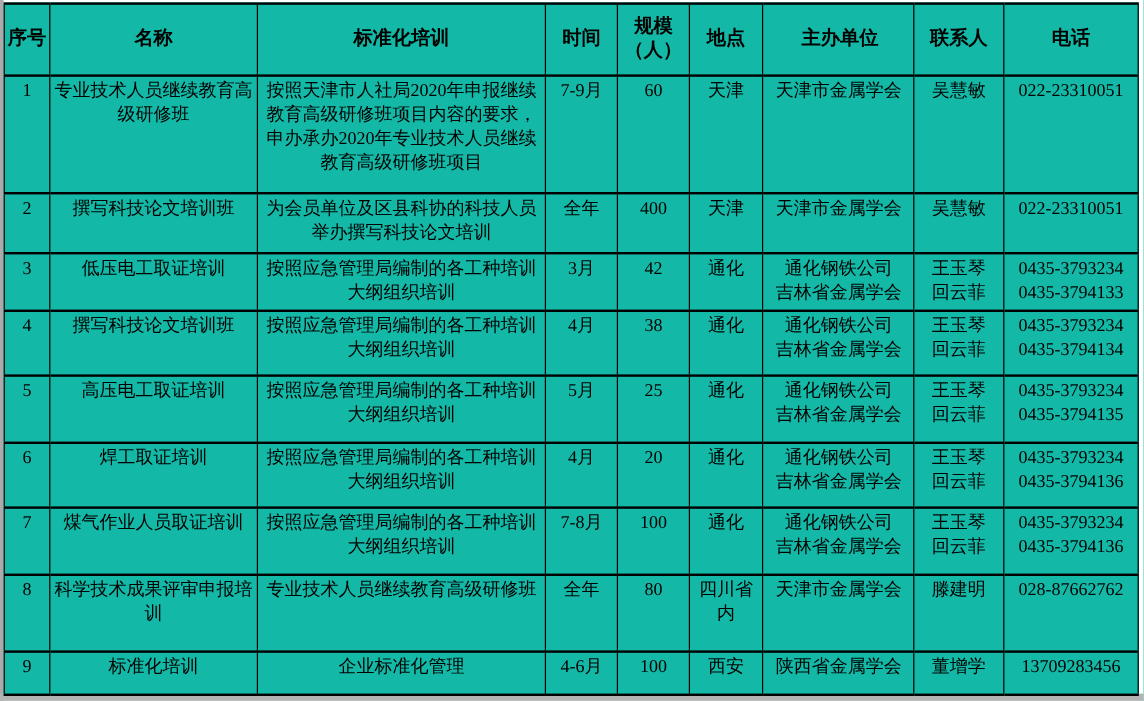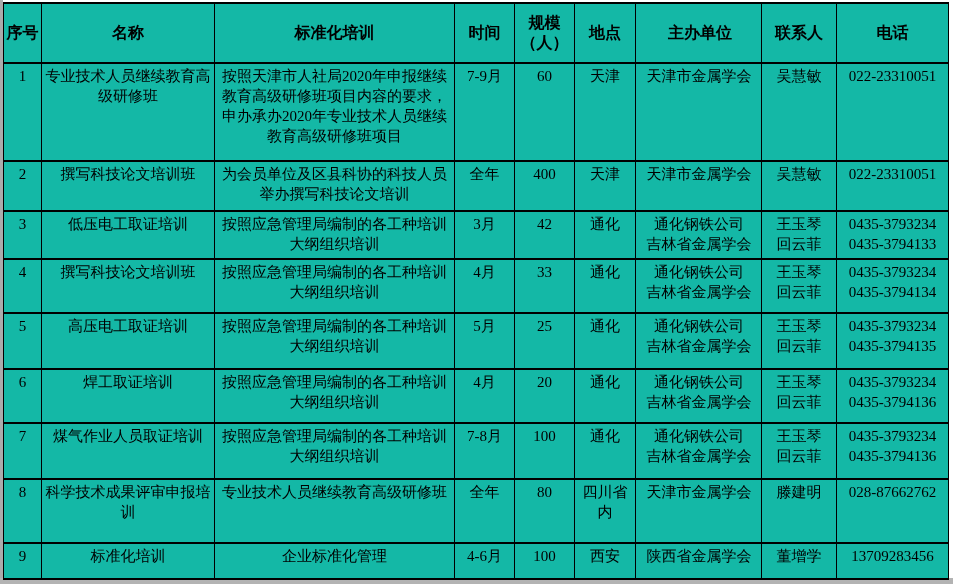--- a/index.html
+++ b/index.html
@@ -126,21 +126,21 @@
     <td class="c-contact">王玉琴
 回云菲</td>
     <td class="c-phone">0435-3793234
 0435-3794133</td>
   </tr>
   <tr class="row r4">
     <td class="c-index">4</td>
     <td class="c-name">撰写科技论文培训班</td>
     <td class="c-content">按照应急管理局编制的各工种培训大纲组织培训</td>
     <td class="c-time">4月</td>
-    <td class="c-scale">33</td>
+    <td class="c-scale">38</td>
     <td class="c-location">通化</td>
     <td class="c-organizer">通化钢铁公司
 吉林省金属学会</td>
     <td class="c-contact">王玉琴
 回云菲</td>
     <td class="c-phone">0435-3793234
 0435-3794134</td>
   </tr>
   <tr class="row r5">
     <td class="c-index">5</td>

